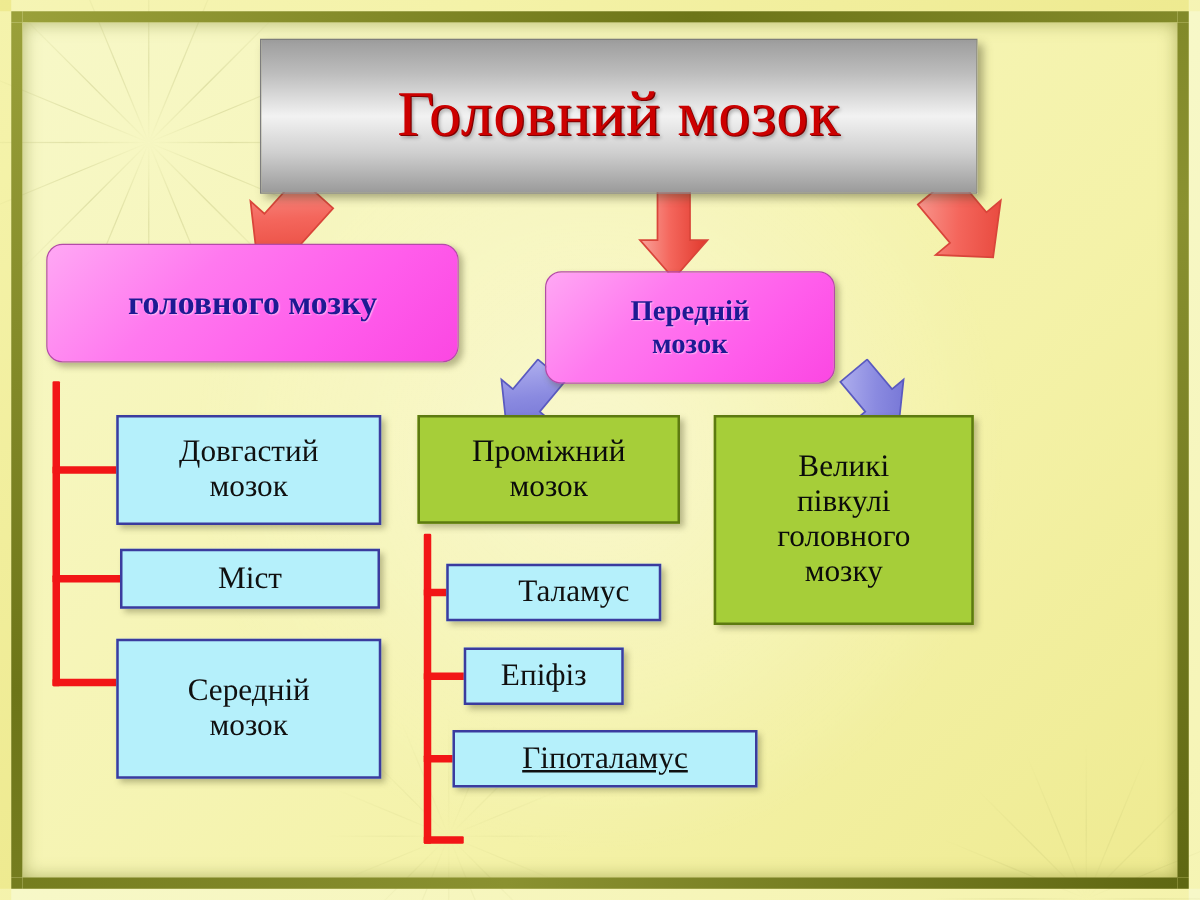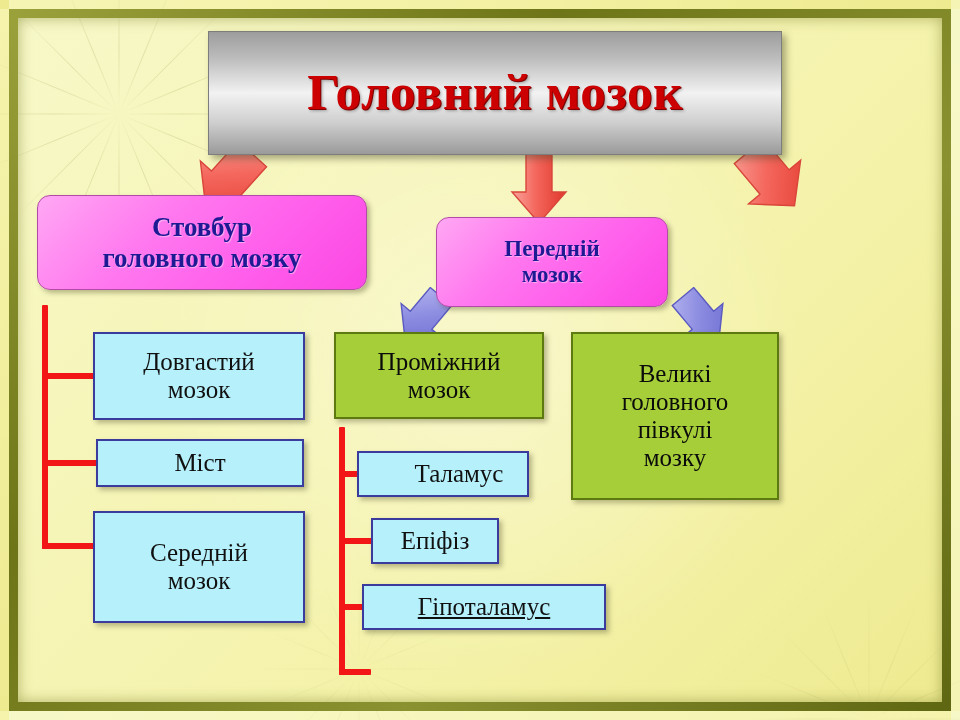--- a/index.html
+++ b/index.html
@@ -48,21 +48,21 @@
   }
   .node .lbl{display:block;width:100%;}
   .node .lbl em{font-style:normal;display:block;}
 
   
   #title-box{
     left:199px;top:22px;width:574px;height:124px;
     background:linear-gradient(180deg,#9d9d9d 0%,#bdbdbd 22%,#f2f2f2 50%,#cfcfcf 74%,#9a9a9a 100%);
     border:1px solid #7d7d7d;
     color:#cc0000;
-    font-weight:bold;font-size:51px;letter-spacing:.5px;
+    font-weight:normal;font-size:51px;letter-spacing:.5px;
     text-shadow:1px 1px 0 #7e0000, 2px 2px 3px rgba(0,0,0,.30);
     box-shadow:4px 4px 7px rgba(70,70,40,.45);
   }
   
   .pink{
     background:linear-gradient(135deg,#ffa8f4 0%,#ff79ef 35%,#ff5ceb 70%,#fb47e2 100%);
     border:1px solid #b44aa8;
     border-radius:11px;
     color:#1d1a93;font-weight:bold;
     text-shadow:1px 1px 1px rgba(255,255,255,.45);
@@ -222,21 +222,20 @@
         <stop offset="100%" stop-color="#6b6bd0"></stop>
       </linearGradient>
     </defs>
     <g transform="rotate(-40 54 31)">
       <polygon points="40,3 68,3 68,34 80,34 54,59 28,34 40,34" fill="url(#gBlu2)" stroke="#5a5ac0" stroke-width="1.4"></polygon>
     </g>
   </svg>
 
   <div class="node pink" id="n-stovbur">
     <span class="lbl">
-      <em>Стовбур</em>
         <em>головного мозку</em>
     </span>
   </div>
 
   <div class="node pink" id="n-perednii">
     <span class="lbl">
       <em>Передній</em>
         <em>мозок</em>
     </span>
   </div>
@@ -269,22 +268,22 @@
 
   <div class="node green" id="n-promizhnyi">
     <span class="lbl">
       <em>Проміжний</em>
         <em>мозок</em>
     </span>
   </div>
   <div class="node green" id="n-velyki">
     <span class="lbl">
       <em>Великі</em>
-        <em>головного</em>
-      <em>півкулі</em>
+        <em>півкулі</em>
+      <em>головного</em>
         <em>мозку</em>
     </span>
   </div>
 
   <div class="bracket">
     <div class="v-line" style="left:330px;top:418px;height:248px;"></div>
     <div class="h-line" style="left:330px;top:462px;width:30px;"></div>
     <div class="h-line" style="left:330px;top:529px;width:40px;"></div>
     <div class="h-line" style="left:330px;top:595px;width:32px;"></div>
     <div class="h-line" style="left:330px;top:660px;width:32px;"></div>

